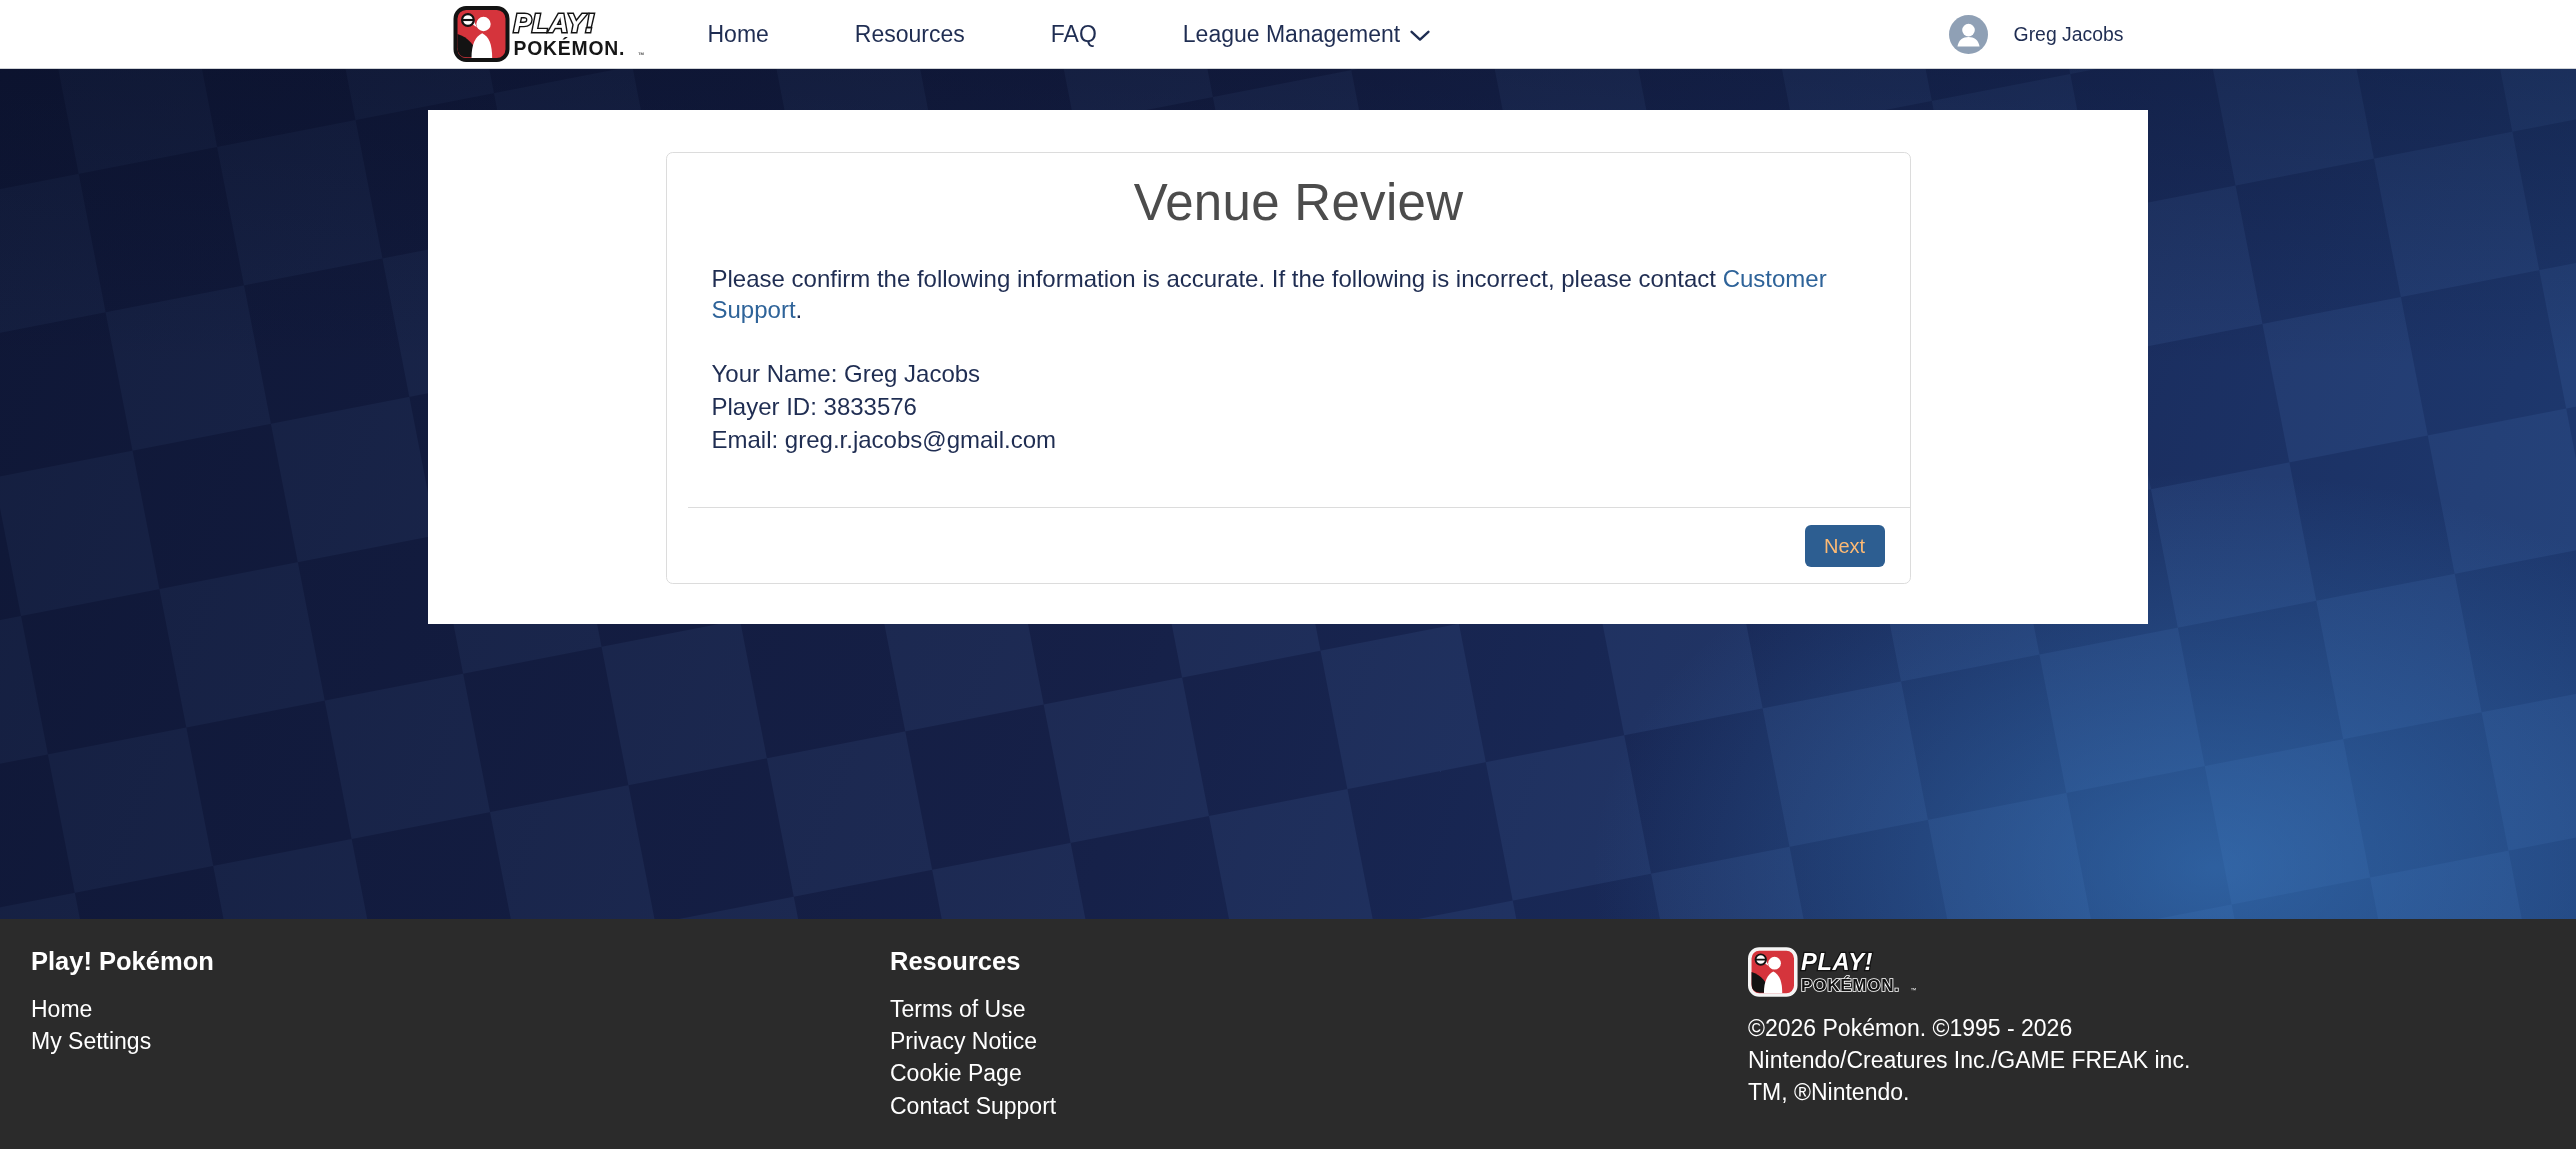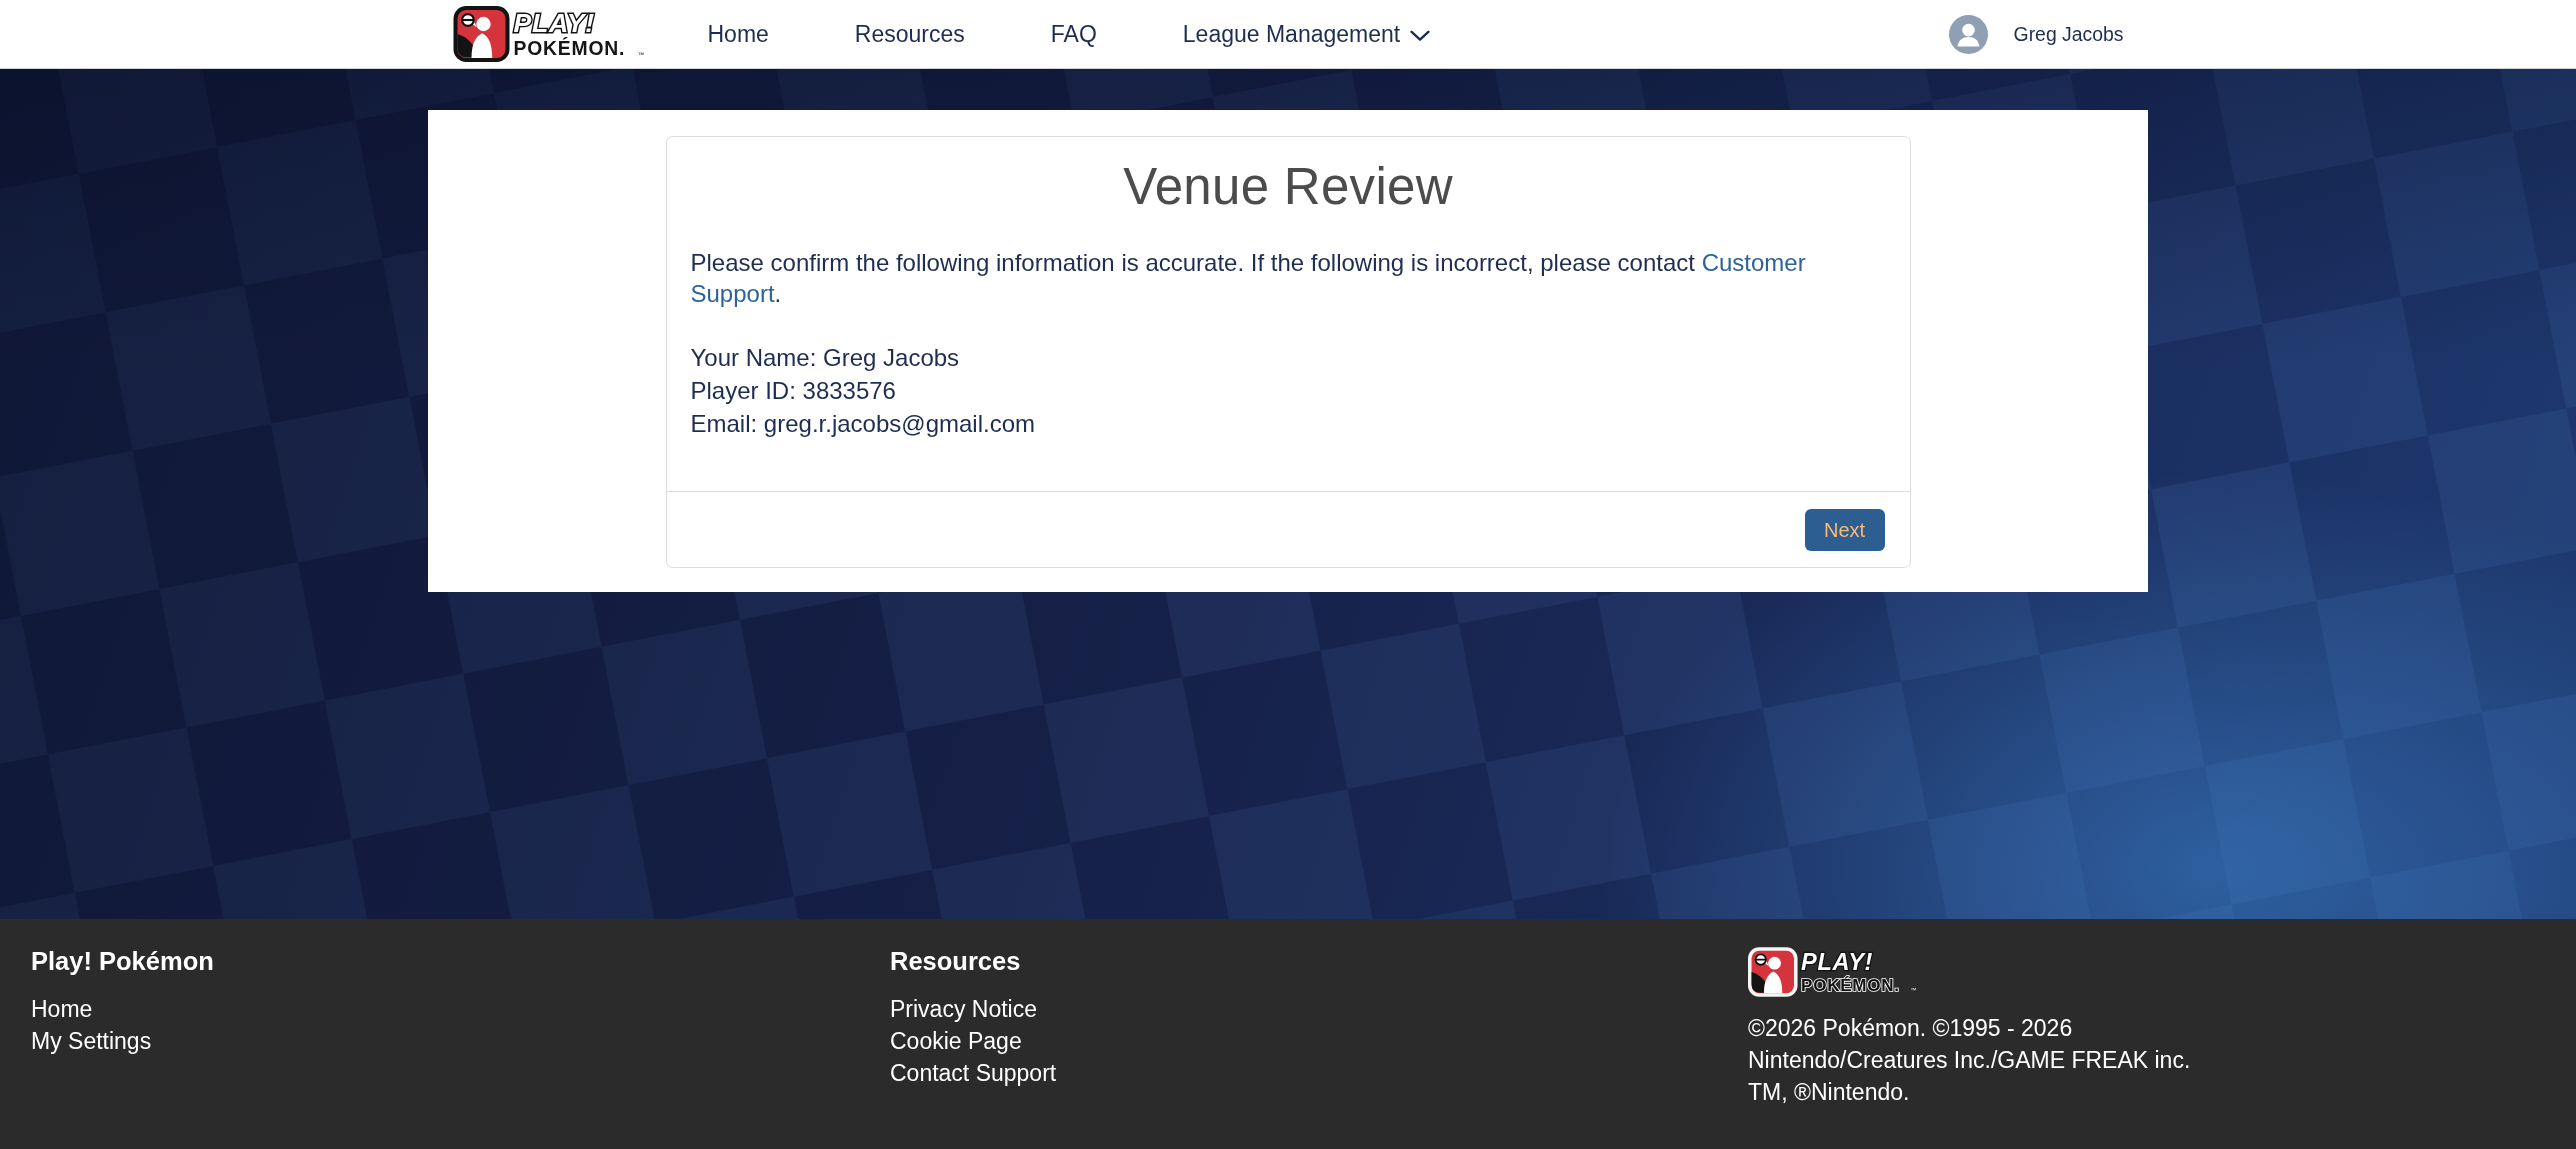--- a/index.html
+++ b/index.html
@@ -47,22 +47,22 @@
       linear-gradient(108deg, rgba(4,9,28,0.50) 0%, rgba(6,14,40,0.22) 45%, rgba(25,70,140,0.22) 75%, rgba(40,105,185,0.32) 100%);
   }
 
   .content-wrapper {
     position:relative; z-index:2;
     width:1720px; margin:41px auto 0;
     background:#ffffff;
     padding:26px 0 23.5px;
   }
   .card {
-    width:1245px; margin:0 auto;
-    background:#fff; border:1.3px solid #dcdcdc; border-radius:6.7px;
+    width:1245px; margin:16px auto;
+    background:#fff; border:1.3px solid #dcdcdc; border-radius:6.7px;padding-left:21px;
   }
   .card-title {
     margin-top:20px; text-align:center;
     font-size:51px; font-weight:400; color:#4c4c4c; letter-spacing:0.3px;
   }
   .card-intro {
     margin:31px 24px 0; font-size:24px; color:#1f2d52; line-height:1.3;
   }
   .link { color:#2e6399; text-decoration:none; cursor:pointer; }
   .card-info { margin:32px 24px 0; font-size:24px; color:#1f2d52; }
@@ -193,20 +193,21 @@
         <h3 class="footer-heading">Play! Pokémon</h3>
         <ul class="footer-links">
           <li><a class="footer-link">Home</a></li>
           <li><a class="footer-link">My Settings</a></li>
         </ul>
       </div>
 
       <div class="footer-col2">
         <h3 class="footer-heading">Resources</h3>
         <ul class="footer-links">
+          <li><a class="footer-link">Terms of Use</a></li>
           <li><a class="footer-link">Privacy Notice</a></li>
           <li><a class="footer-link">Cookie Page</a></li>
           <li><a class="footer-link">Contact Support</a></li>
         </ul>
       </div>
 
       <div class="footer-col3">
         <svg class="logo logo--footer" viewBox="0 0 150 42">
           <rect class="badge" x="1.5" y="1.5" width="39" height="39" rx="8" fill="#d5343c" stroke="#131313" stroke-width="3"></rect>
           <path d="M3 21 C 11 23.5, 16.5 29.5, 18.5 38.5 L 10 38.5 Q 3 38.5 3 31 Z" fill="#131313"></path>

